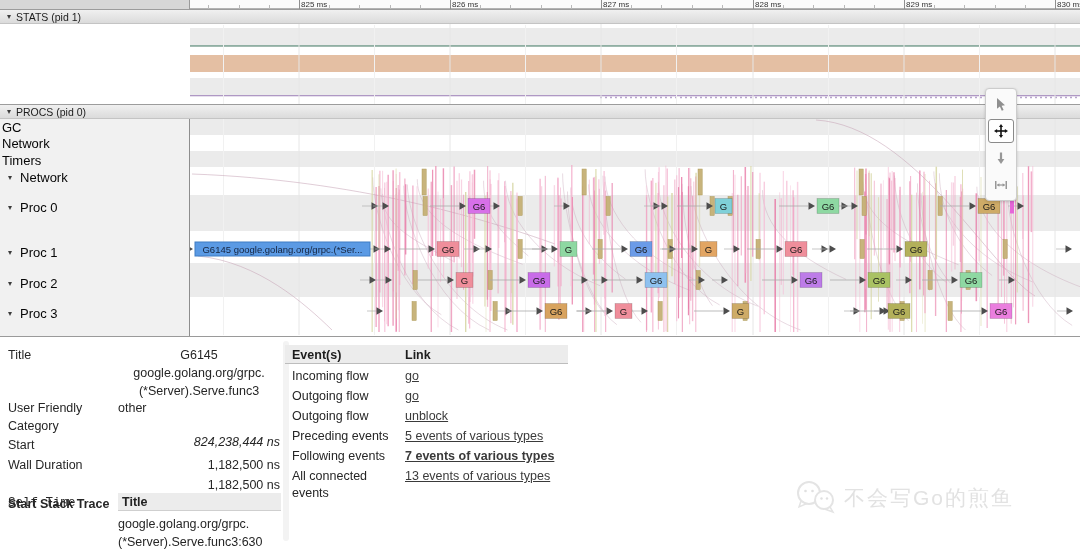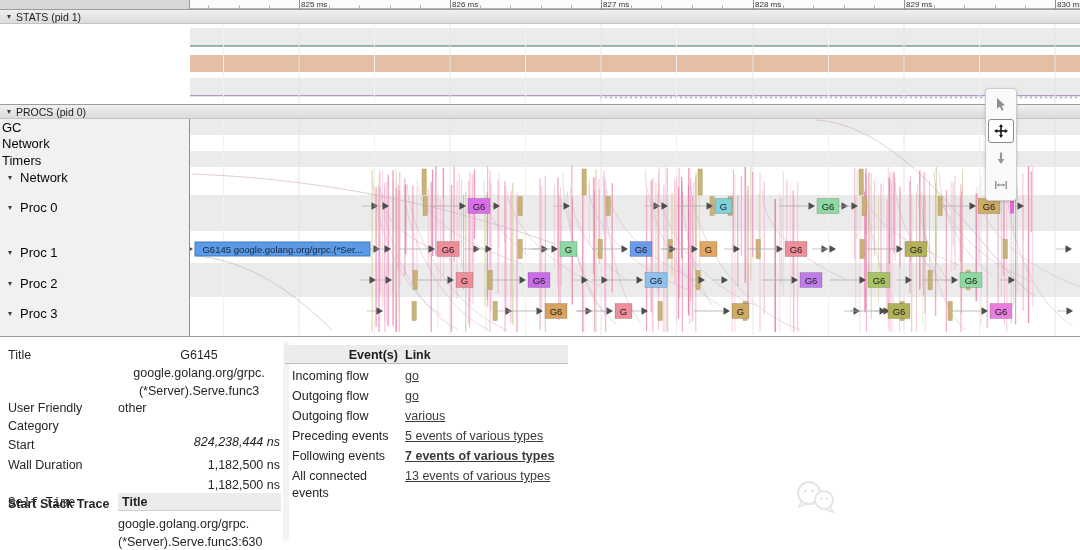--- a/index.html
+++ b/index.html
@@ -30,21 +30,21 @@
   
   #bottom{left:0;top:336px;width:1080px;height:214px;background:#fff;border-top:1px solid #9a9a9a;box-sizing:border-box;z-index:5;}
   .fld-label{position:absolute;left:8px;font-size:12.5px;color:#262626;white-space:pre-line;line-height:18px;}
   .fld-value{position:absolute;left:118px;width:162px;font-size:12.5px;color:#262626;white-space:pre-line;line-height:18px;}
   .fld-value.right{text-align:right;}
   .subtable-header{position:absolute;left:118px;width:163px;height:18px;background:#ececec;border-bottom:1px solid #cfcfcf;
       font-size:12.5px;font-weight:bold;color:#222;line-height:18px;padding-left:4px;box-sizing:border-box;}
   #events-panel-header{position:absolute;left:285px;top:8px;width:283px;height:19px;background:#ececec;border-bottom:1px solid #bdbdbd;box-sizing:border-box;}
   .ev-col1{position:absolute;left:292px;width:106px;font-size:12.5px;color:#262626;line-height:17px;}
   .ev-col2{position:absolute;left:405px;font-size:12.5px;color:#3a3a3a;line-height:17px;}
-  .ev-head{font-weight:bold;color:#1d1d1d;text-align:right;}
+  .ev-head{font-weight:bold;color:#1d1d1d;}
   a.ev-link{color:#3a3a3a;text-decoration:underline;cursor:pointer;}
   #panel-scroll{position:absolute;left:283px;top:4px;width:6px;height:200px;background:#f3f3f3;border-radius:3px;}
   
   #watermark{position:absolute;left:795px;top:143px;display:flex;align-items:center;gap:7px;color:#e2e2e2;
       font-size:21px;letter-spacing:2px;font-family:"Liberation Sans","DejaVu Sans",sans-serif;}
 </style>
 </head>
 <body>
 
 <div id="app">
@@ -655,36 +655,37 @@
     <div id="panel-scroll"></div>
     <div id="events-panel-header"></div>
     <div id="events-rows">
         <div class="ev-col1 ev-head" style="top: 10px;">Event(s)</div>
         <div class="ev-col2 ev-head" style="top: 10px;">Link</div>
         <div class="ev-col1" style="top: 31px;">Incoming flow</div>
         <div class="ev-col2" style="top: 31px;"><a class="ev-link">go</a></div>
         <div class="ev-col1" style="top: 51px;">Outgoing flow</div>
         <div class="ev-col2" style="top: 51px;"><a class="ev-link">go</a></div>
         <div class="ev-col1" style="top: 71px;">Outgoing flow</div>
-        <div class="ev-col2" style="top: 71px;"><a class="ev-link">various</a></div>
+        <div class="ev-col2" style="top: 71px;"><a class="ev-link">unblock</a></div>
         <div class="ev-col1" style="top: 91px;">Preceding events</div>
         <div class="ev-col2" style="top: 91px;"><a class="ev-link">5 events of various types</a></div>
         <div class="ev-col1" style="top: 111px;">Following events</div>
         <div class="ev-col2" style="top: 111px; font-weight: bold;"><a class="ev-link">7 events of various types</a></div>
         <div class="ev-col1" style="top: 131px;">All connected events</div>
         <div class="ev-col2" style="top: 131px;"><a class="ev-link">13 events of various types</a></div>
       </div>
 
     <div id="watermark">
       <svg width="42" height="36" viewBox="0 0 42 36">
         <circle cx="14" cy="13" r="11" fill="none" stroke="#e4e4e4" stroke-width="2"></circle>
         <polygon points="6,21 4,27 11,24" fill="#ffffff" stroke="#e4e4e4" stroke-width="1.5"></polygon>
         <circle cx="10.5" cy="11" r="1.3" fill="#e0e0e0"></circle>
         <circle cx="17.5" cy="11" r="1.3" fill="#e0e0e0"></circle>
         <circle cx="29" cy="20" r="9" fill="#ffffff" stroke="#e4e4e4" stroke-width="2"></circle>
         <polygon points="35,27 38,32 31,29.5" fill="#ffffff" stroke="#e4e4e4" stroke-width="1.5"></polygon>
         <circle cx="26.5" cy="18.5" r="1.2" fill="#e0e0e0"></circle>
         <circle cx="32" cy="18.5" r="1.2" fill="#e0e0e0"></circle>
       </svg>
+      <span>不会写Go的煎鱼</span>
     </div>
   </div>
 
 </div>
 
 </body></html>

